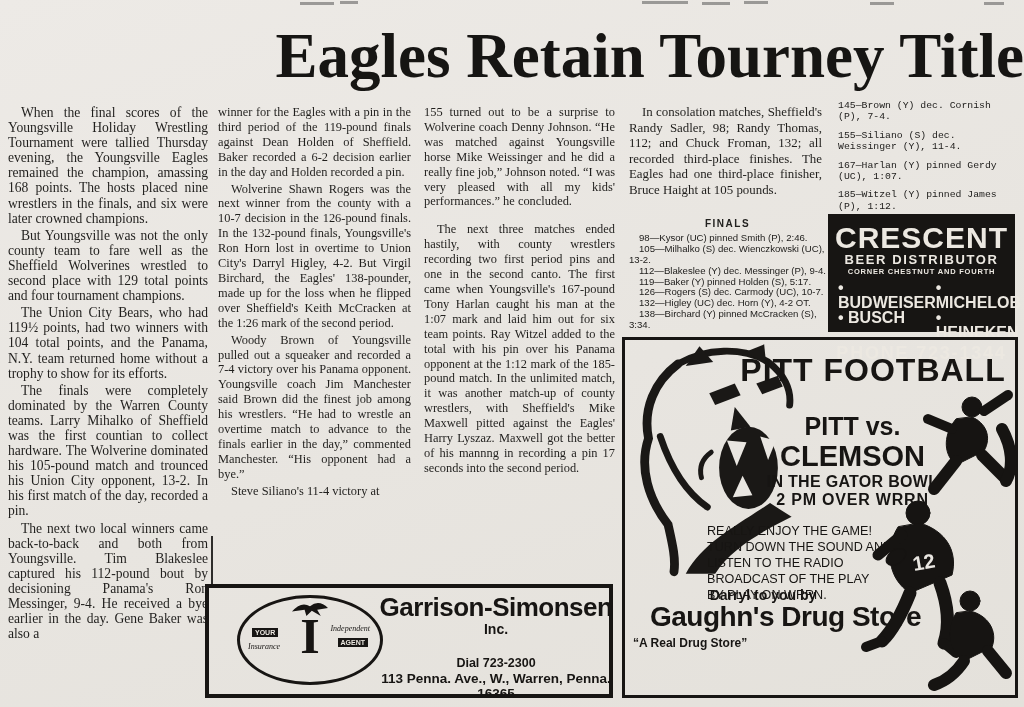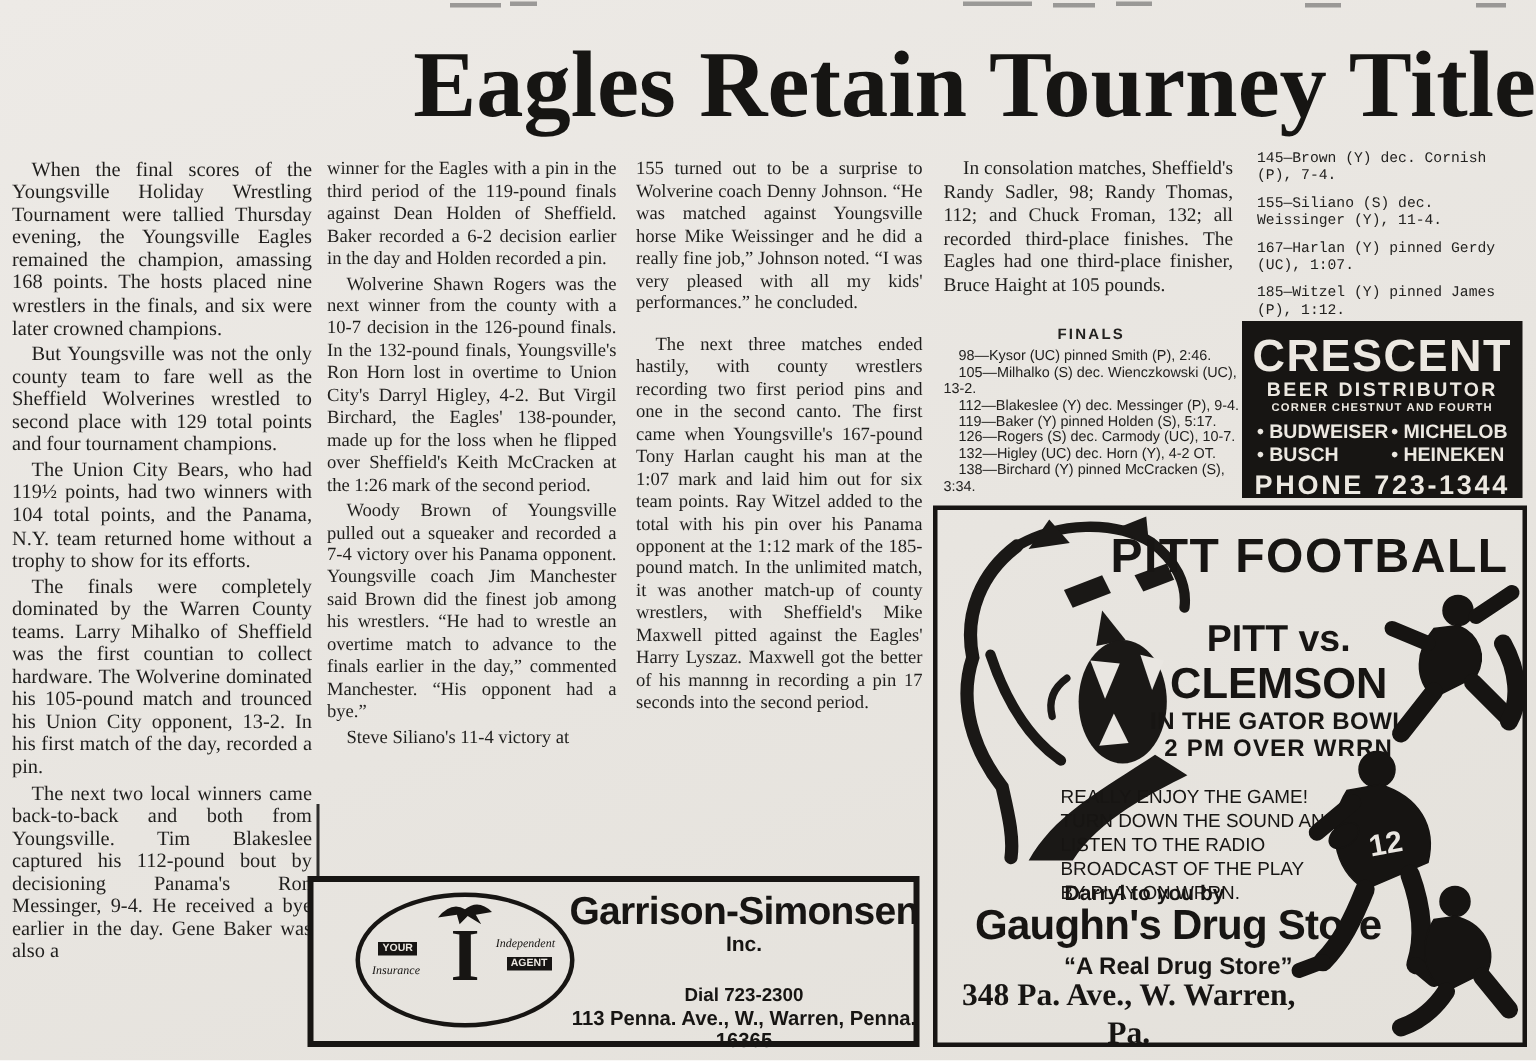--- a/index.html
+++ b/index.html
@@ -28,40 +28,40 @@
   .late-results .agate{margin-bottom:7px;}
   .vrule{position:absolute;left:211px;top:536px;width:2px;height:48px;background:#2e2d2b;}
   
   .crescent{position:absolute;left:828px;top:214px;width:187px;height:118px;background:#171513;
         color:#ece8e1;text-align:center;font-family:"Liberation Sans",sans-serif;
         padding-top:9px;box-sizing:border-box;}
   .c-name{font-size:30px;font-weight:bold;letter-spacing:1px;line-height:29px;}
   .c-type{font-size:13px;font-weight:bold;letter-spacing:1.6px;line-height:15px;}
   .c-loc{font-size:7.5px;font-weight:bold;letter-spacing:.8px;line-height:10px;}
   .c-brands{display:flex;justify-content:space-between;padding:3px 10px 0;text-align:left;
-        font-size:13px;font-weight:bold;line-height:15px;}
+        font-size:16px;font-weight:bold;line-height:15px;}
   .c-phone{font-size:18px;font-weight:bold;letter-spacing:1.8px;margin-top:3px;}
   
   .pitt{position:absolute;left:622px;top:337px;width:396px;height:361px;border:3px solid #171513;
         box-sizing:border-box;font-family:"Liberation Sans",sans-serif;color:#171513;}
   .panther{position:absolute;left:0;top:2px;width:196px;height:236px;}
   .pitt-title{position:absolute;left:112px;top:12px;width:272px;text-align:center;
         font-size:32px;font-weight:bold;letter-spacing:1px;}
   .pitt-center{position:absolute;left:100px;width:255px;text-align:center;font-weight:bold;}
   .pitt-vs{top:72px;font-size:25px;}
   .pitt-clemson{top:100px;font-size:29px;}
   .pitt-venue{top:133px;font-size:16px;letter-spacing:.3px;}
   .pitt-time{top:151px;font-size:16px;letter-spacing:.8px;}
   .pitt-radio{position:absolute;left:82px;top:183px;width:215px;font-size:12.6px;line-height:16px;}
   .pitt-brought{position:absolute;left:58px;top:247px;width:160px;text-align:center;
         font-size:14px;font-weight:bold;}
   .pitt-store{position:absolute;left:8px;top:261px;width:305px;text-align:center;
         font-size:28px;font-weight:bold;letter-spacing:-.5px;}
-  .pitt-tag{position:absolute;left:8px;top:296px;width:305px;text-align:center;
-        font-size:16px;font-weight:bold;}
+  .pitt-tag{position:absolute;left:8px;top:296px;width:305px;text-align:left;
+        font-size:12px;font-weight:bold;}
   .pitt-addr{position:absolute;left:0;top:311px;width:255px;text-align:center;
         font-family:"Liberation Serif",serif;font-weight:bold;font-size:21px;}
   .players{position:absolute;right:-2px;top:45px;width:165px;height:308px;}
   
   .garrison{position:absolute;left:205px;top:584px;width:408px;height:114px;border:4px solid #171513;
         box-sizing:border-box;font-family:"Liberation Sans",sans-serif;color:#171513;}
   .g-logo{position:absolute;left:28px;top:7px;width:146px;height:90px;border:3px solid #171513;
         border-radius:50%;box-sizing:border-box;}
   .g-I{position:absolute;left:50%;top:10px;transform:translateX(-50%);
         font-family:"Liberation Serif",serif;font-weight:bold;font-size:50px;line-height:56px;}
@@ -188,21 +188,20 @@
       <div>REALLY ENJOY THE GAME!</div>
       <div>TURN DOWN THE SOUND AND</div>
       <div>LISTEN TO THE RADIO</div>
       <div>BROADCAST OF THE PLAY</div>
       <div>BY PLAY ON WRRN.</div>
     </div>
 
     <div class="pitt-brought">Darryl to you by</div>
     <div class="pitt-store">Gaughn's Drug Store</div>
     <div class="pitt-tag">“A Real Drug Store”</div>
-    <div class="pitt-addr">348 Pa. Ave., W.  Warren, Pa.</div>
 
     <svg class="players" viewBox="0 0 165 308">
       <g fill="#161412" stroke="#161412" stroke-linecap="round">
         <circle cx="120" cy="22" r="10"></circle>
         <path d="M104 34 C92 48 90 68 104 80 L132 66 C140 52 134 38 120 32 Z"></path>
         <path d="M104 76 L82 104" stroke-width="12" fill="none"></path>
         <path d="M130 70 L152 92" stroke-width="12" fill="none"></path>
         <path d="M132 26 L156 10" stroke-width="10" fill="none"></path>
         <path d="M100 44 L76 34" stroke-width="10" fill="none"></path>
         <path d="M150 44 C160 62 162 82 154 96" stroke-width="12" fill="none"></path>

